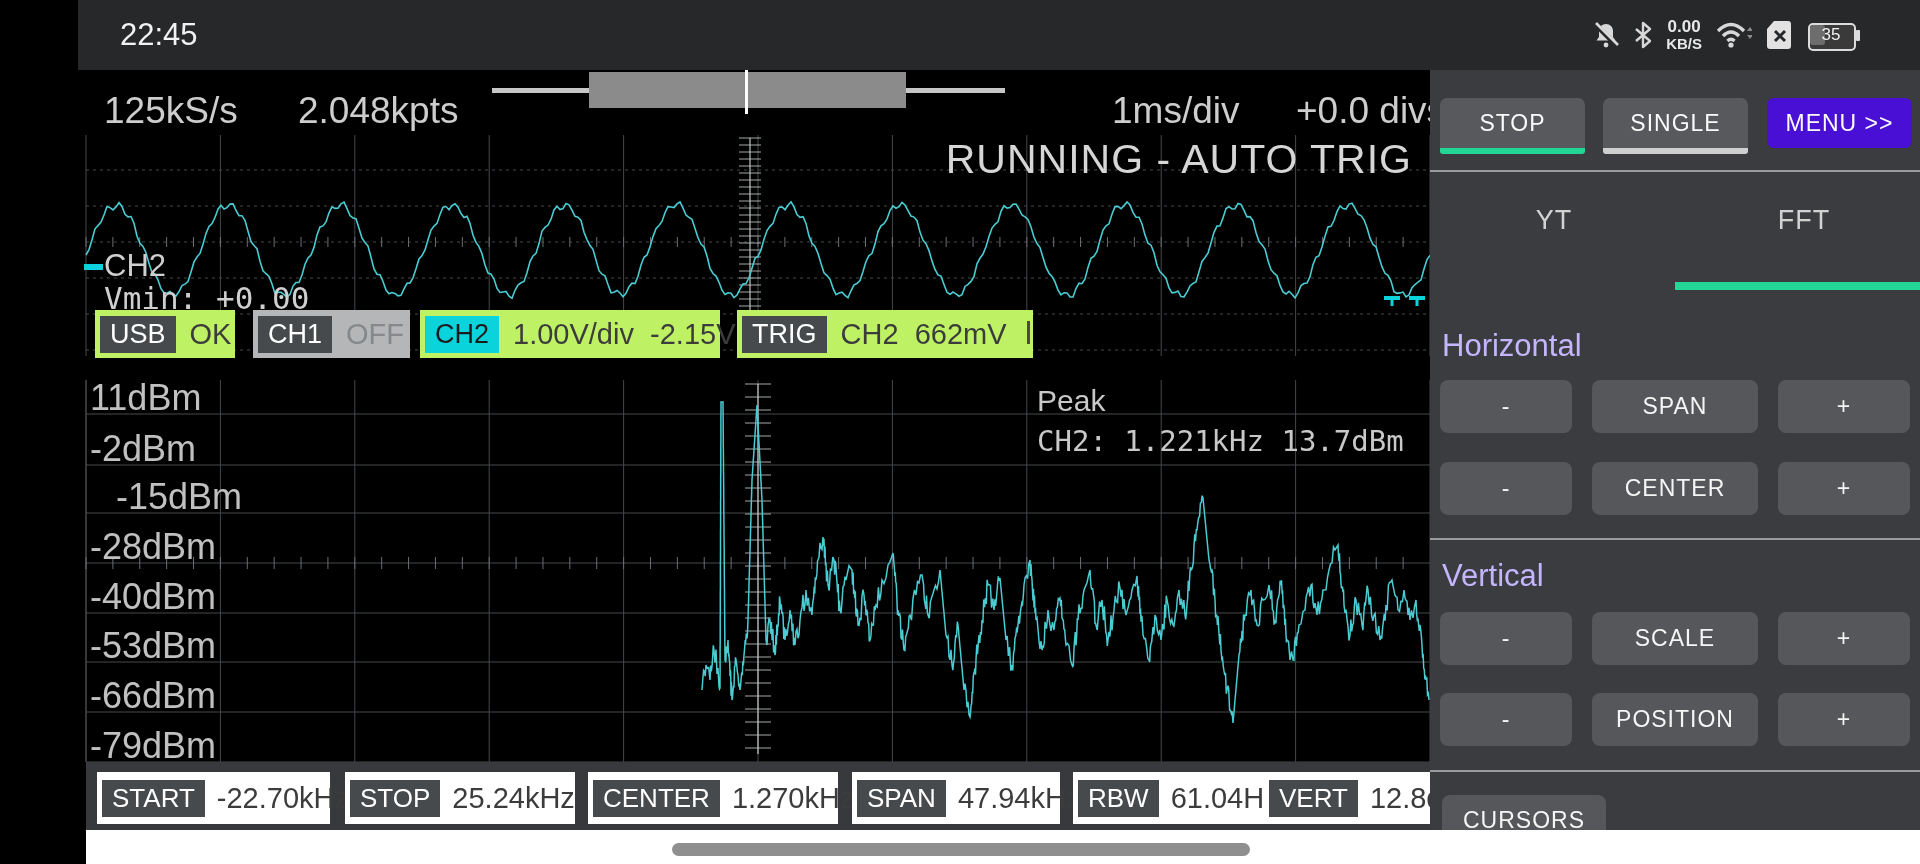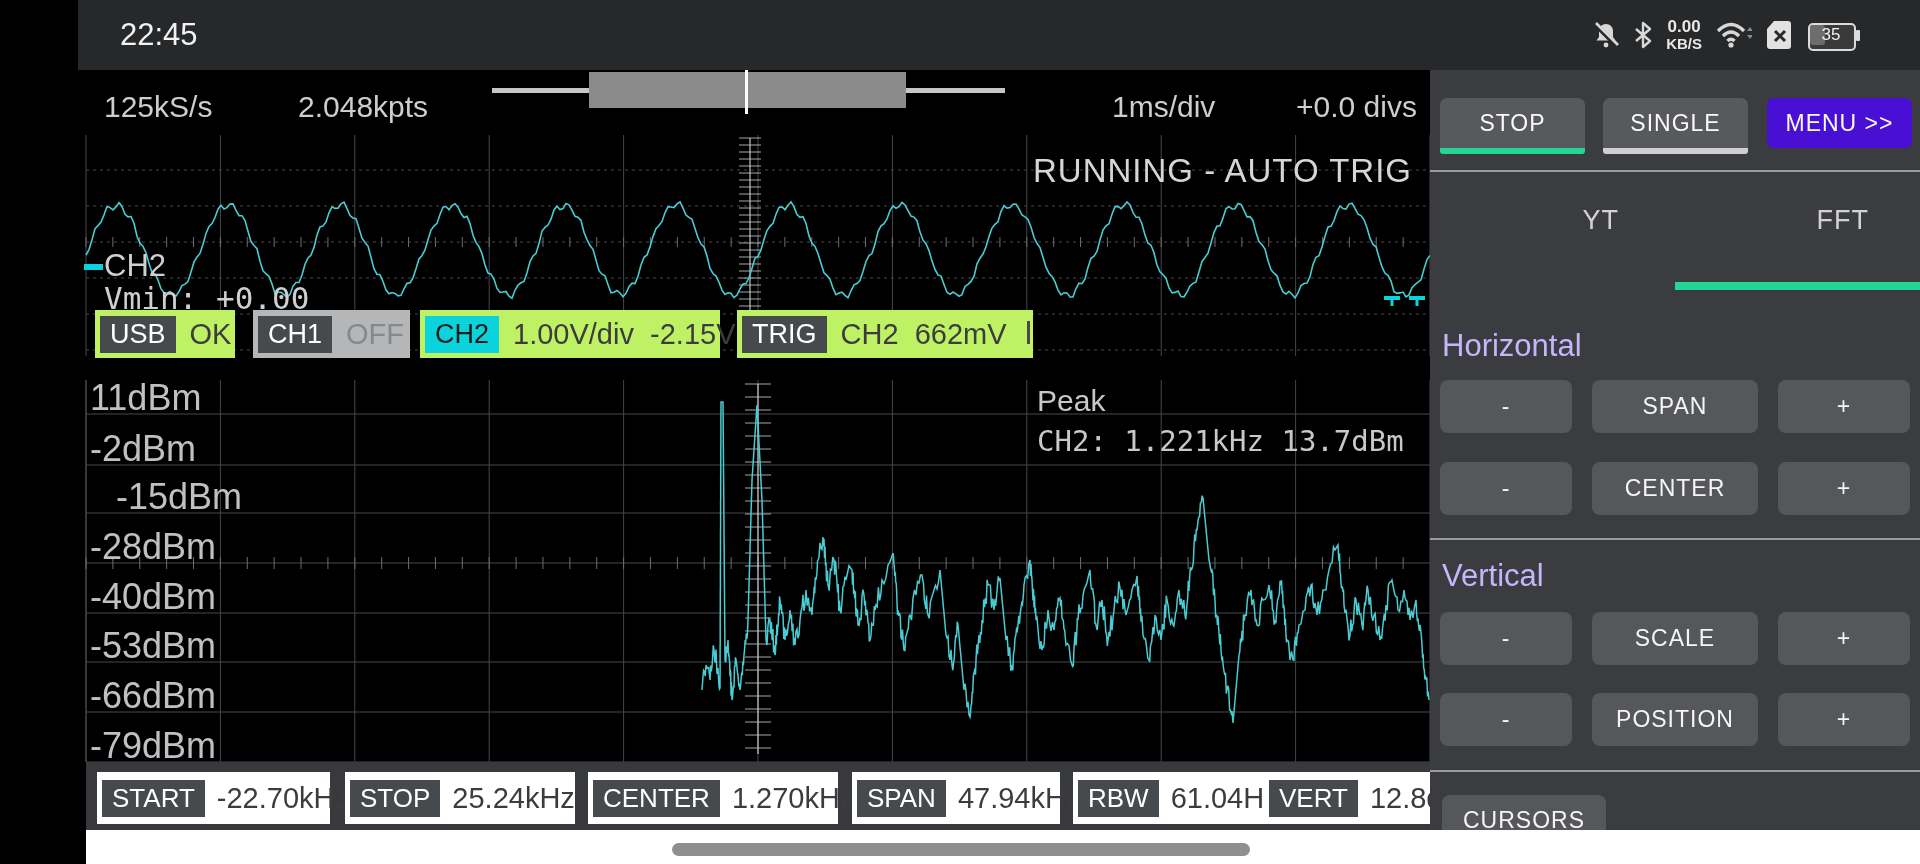--- a/index.html
+++ b/index.html
@@ -12,27 +12,27 @@
   .kbps{display:flex;flex-direction:column;align-items:center;line-height:17px;color:#e8e8e8;
         font-size:17px;font-weight:bold;}
   .kbps span:last-child{font-size:15px;}
   .batt{position:relative;width:52px;height:26px;}
   .batt .shell{position:absolute;left:0;top:1px;width:44px;height:24px;border:2px solid #dcdcdc;
        border-radius:5px;background:#3a3a3a;}
   .batt .fill{position:absolute;left:2px;top:3px;width:15px;height:20px;background:#6d6d6d;border-radius:3px;}
   .batt .nub{position:absolute;right:0px;top:8px;width:4px;height:11px;background:#dcdcdc;border-radius:1px;}
   .batt .pct{position:absolute;left:0;top:3px;width:46px;text-align:center;font-size:17px;color:#f0f0f0;}
   
-  .tb-text{position:absolute;top:90px;font-size:30px;color:#cdcdcd;z-index:2;}
+  .tb-text{position:absolute;top:90px;font-size:37px;color:#cdcdcd;z-index:2;}
   .sb-track{position:absolute;left:492px;top:88px;width:513px;height:5px;background:#c6c6c6;z-index:2;}
   .sb-thumb{position:absolute;left:589px;top:72px;width:317px;height:36px;background:#8b8b8b;z-index:2;}
   .sb-tick{position:absolute;left:745px;top:66px;width:3px;height:48px;background:#fff;z-index:3;}
   
   .chart-layer{position:absolute;left:0;top:0;z-index:1;}
-  .run-status{position:absolute;right:508px;top:152px;font-size:33px;letter-spacing:1px;color:#d6d6d6;z-index:2;text-align:right;}
+  .run-status{position:absolute;right:508px;top:136px;font-size:41px;letter-spacing:1px;color:#d6d6d6;z-index:2;text-align:right;}
   .ch2-label{position:absolute;left:104px;top:248px;font-size:31px;color:#cfcfcf;z-index:2;}
   .ch2-dash{position:absolute;left:84px;top:264px;width:19px;height:6px;background:#0bd3db;z-index:2;}
   .vmin{position:absolute;left:104px;top:280px;font-size:31px;font-family:"DejaVu Sans Mono",monospace;
         color:#cfcfcf;z-index:2;}
   .peak-blk{position:absolute;left:1037px;top:384px;z-index:2;color:#c8c8c8;}
   .peak-blk .p1{font-size:30px;}
   .peak-blk .p2{font-size:29px;font-family:"DejaVu Sans Mono",monospace;margin-top:6px;white-space:pre;}
   .fft-ylab{position:absolute;left:90px;font-size:36px;color:#c0c0c0;z-index:2;}
   
   .ibox{position:absolute;top:310px;height:48px;background:#bef264;display:flex;align-items:center;
@@ -51,21 +51,21 @@
   .bbox .chip{font-size:26px;}
   .bbox .val{color:#3c3c3c;font-size:29px;margin-left:12px;white-space:pre;}
   
   .panel{position:absolute;left:1430px;top:70px;width:490px;height:760px;background:#3a3c3f;z-index:5;overflow:hidden;}
   .pdiv{position:absolute;left:0;width:490px;height:2px;background:#9a9a9a;}
   .topbtn{position:absolute;top:28px;height:50px;width:145px;background:#57595d;border-radius:7px 7px 3px 3px;
           display:flex;align-items:center;justify-content:center;font-size:23px;color:#fafafa;letter-spacing:1px;}
   .u-teal{border-bottom:6px solid #24d695;}
   .u-gray{border-bottom:6px solid #cfcfcf;}
   .menu{background:#4a0fd4;border-radius:7px;}
-  .tab{position:absolute;top:135px;width:130px;text-align:right;font-size:27px;color:#d2d2d2;letter-spacing:1px;}
+  .tab{position:absolute;top:135px;width:130px;text-align:center;font-size:27px;color:#d2d2d2;letter-spacing:1px;}
   .tabline{position:absolute;left:245px;top:212px;width:245px;height:8px;background:#24d695;}
   .phead{position:absolute;left:12px;font-size:31px;color:#c4b5fd;}
   .pbtn{position:absolute;height:53px;background:#55575b;border-radius:8px;display:flex;align-items:center;
         justify-content:center;font-size:23px;color:#f5f5f5;letter-spacing:1px;}
   .pminus{left:10px;width:132px;}  .pmid{left:162px;width:166px;}  .pplus{left:348px;width:132px;}
   .cursors{left:12px;width:164px;}
   
   .navstrip{position:absolute;left:86px;top:830px;width:1834px;height:34px;background:#fff;z-index:6;}
   .navpill{position:absolute;left:586px;top:13px;width:578px;height:13px;border-radius:7px;background:#8f8f8f;}
 </style>

